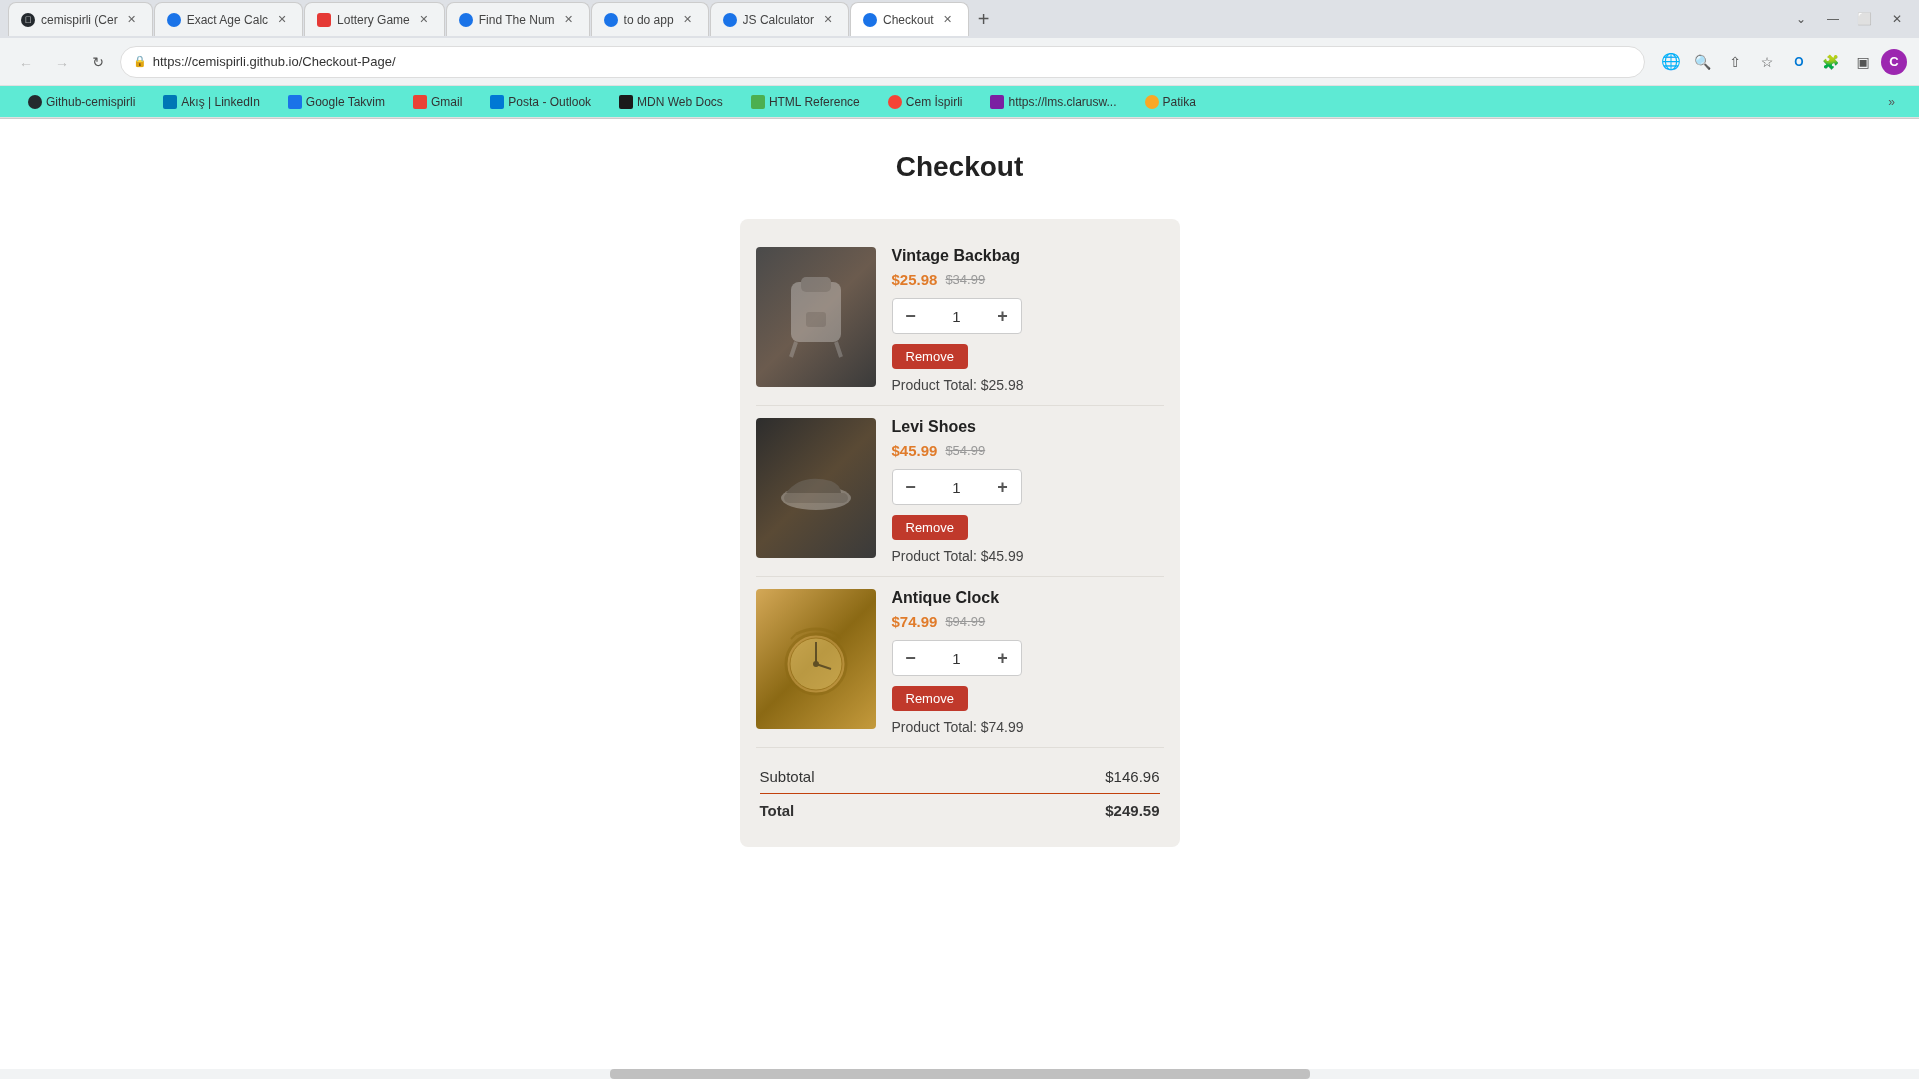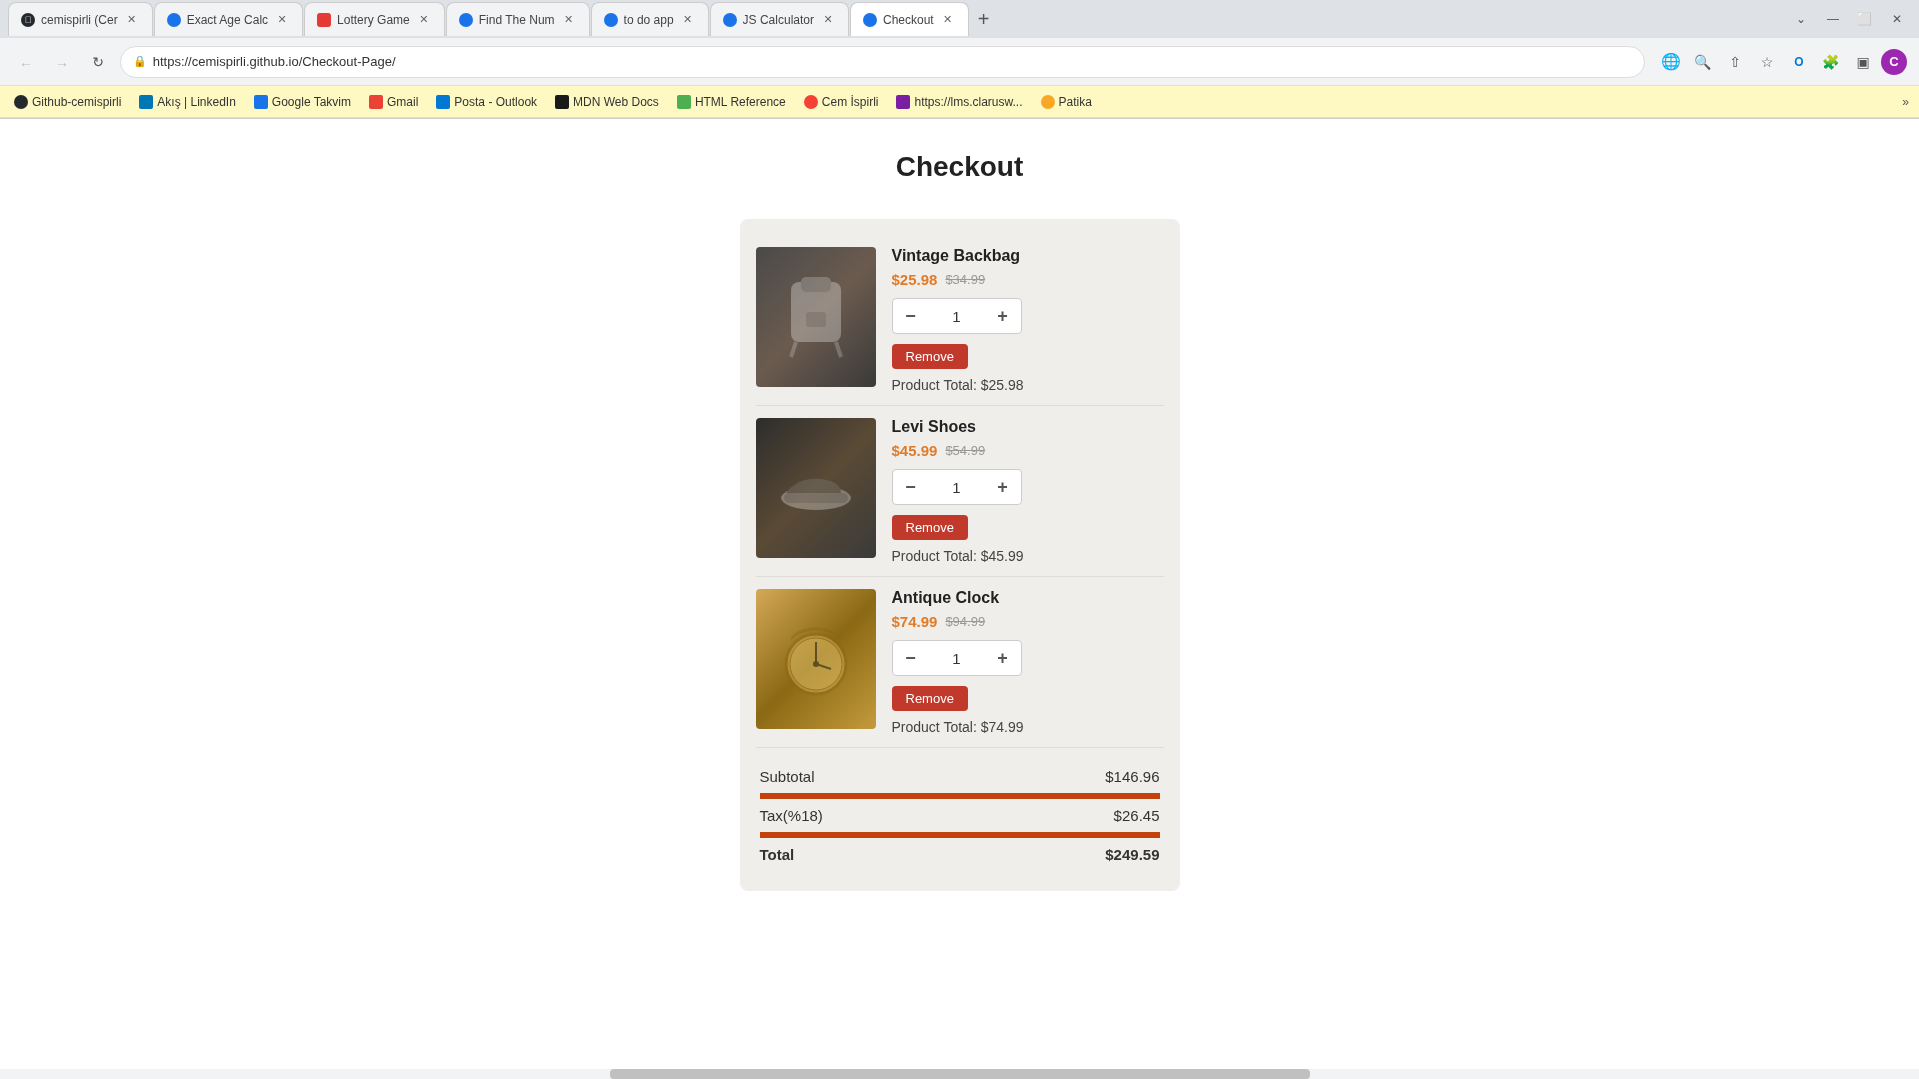--- a/index.html
+++ b/index.html
@@ -24,21 +24,21 @@
     .nav-btn { width: 28px; height: 28px; display: flex; align-items: center; justify-content: center; color: #555; font-size: 14px; cursor: pointer; border-radius: 50%; }
     .nav-btn.disabled { color: #bbb; cursor: default; }
     .address-field { flex: 1; height: 32px; background: #fff; border: 1px solid #ddd; border-radius: 16px; display: flex; align-items: center; padding: 0 12px; gap: 6px; font-size: 13px; color: #333; }
     .lock-icon { color: #777; font-size: 11px; }
     .address-text { flex: 1; }
     .toolbar-icons { display: flex; align-items: center; gap: 4px; margin-left: 4px; }
     .toolbar-icon-btn { width: 28px; height: 28px; display: flex; align-items: center; justify-content: center; color: #555; font-size: 14px; cursor: pointer; border-radius: 4px; }
     .profile-avatar { width: 26px; height: 26px; border-radius: 50%; background: #9c27b0; color: #fff; display: flex; align-items: center; justify-content: center; font-size: 13px; font-weight: bold; cursor: pointer; }
 
     
-    .bookmarks-bar { display: flex; align-items: center; height: 32px; padding: 0 6px; gap: 2px; background: #fef9c3; border-bottom: 1px solid #e0e0e0; overflow: hidden; }
+    .bookmarks-bar { display: flex; align-items: center; height: 32px; padding: 0 20px; gap: 12px; background: #5eead4; border-bottom: 1px solid #e0e0e0; overflow: hidden; }
     .bookmark-item { display: flex; align-items: center; padding: 0 8px; height: 24px; border-radius: 4px; font-size: 12px; color: #333; cursor: pointer; gap: 4px; white-space: nowrap; }
     .bookmarks-more { margin-left: auto; font-size: 12px; color: #555; cursor: pointer; padding: 0 4px; }
 
     
     .page-content { background: #fff; min-height: calc(100vh - 118px); }
 
     
     .page-title { text-align: center; font-size: 28px; font-weight: bold; color: #222; padding: 32px 0 20px 0; }
 
     
@@ -54,21 +54,21 @@
     .price-current { color: #e07b2a; font-size: 15px; font-weight: bold; }
     .price-original { color: #999; font-size: 13px; text-decoration: line-through; }
     .quantity-control { display: flex; align-items: center; background: #fff; border: 1px solid #ccc; border-radius: 4px; width: 130px; height: 36px; margin-top: 4px; }
     .qty-btn { width: 36px; height: 36px; display: flex; align-items: center; justify-content: center; font-size: 18px; font-weight: bold; color: #555; cursor: pointer; border: none; background: none; }
     .qty-value { flex: 1; text-align: center; font-size: 15px; color: #333; }
     .remove-btn { display: inline-block; background: #c0392b; color: #fff; border: none; border-radius: 4px; padding: 5px 14px; font-size: 13px; cursor: pointer; margin-top: 4px; width: fit-content; }
     .product-total { font-size: 14px; color: #444; margin-top: 2px; }
 
     
     .summary-section { padding: 12px 4px 4px 4px; }
-    .summary-row { display: flex; justify-content: space-between; align-items: center; padding: 8px 0; border-bottom: 6px solid #c2410c; font-size: 15px; color: #333; }
+    .summary-row { display: flex; justify-content: space-between; align-items: center; padding: 8px 0; border-bottom: 1px solid #c2410c; font-size: 15px; color: #333; }
     .summary-row:last-child { border-bottom: none; font-weight: bold; }
 
     
     .scrollbar { position: fixed; bottom: 0; left: 0; width: 100%; height: 10px; background: #f1f3f4; }
     .scrollbar-thumb { width: 700px; height: 10px; background: #c0c0c0; border-radius: 4px; margin: 0 auto; }
 
     
     .fav-github { background: #24292e; border-radius: 50%; color: #fff; display: flex; align-items: center; justify-content: center; font-size: 10px; font-weight: bold; }
 
     
@@ -280,24 +280,20 @@
         </span>
       </div>
     </div>
 
     <div class="summary-section">
       <div class="summary-row">
         <span>Subtotal</span>
         <span>$146.96</span>
       </div>
       <div class="summary-row">
-        <span>Tax(%18)</span>
-        <span>$26.45</span>
-      </div>
-      <div class="summary-row">
         <span>Total</span>
         <span>$249.59</span>
       </div>
     </div>
 
   </div>
 </div>
 
 <div class="scrollbar">
   <div class="scrollbar-thumb"></div>

